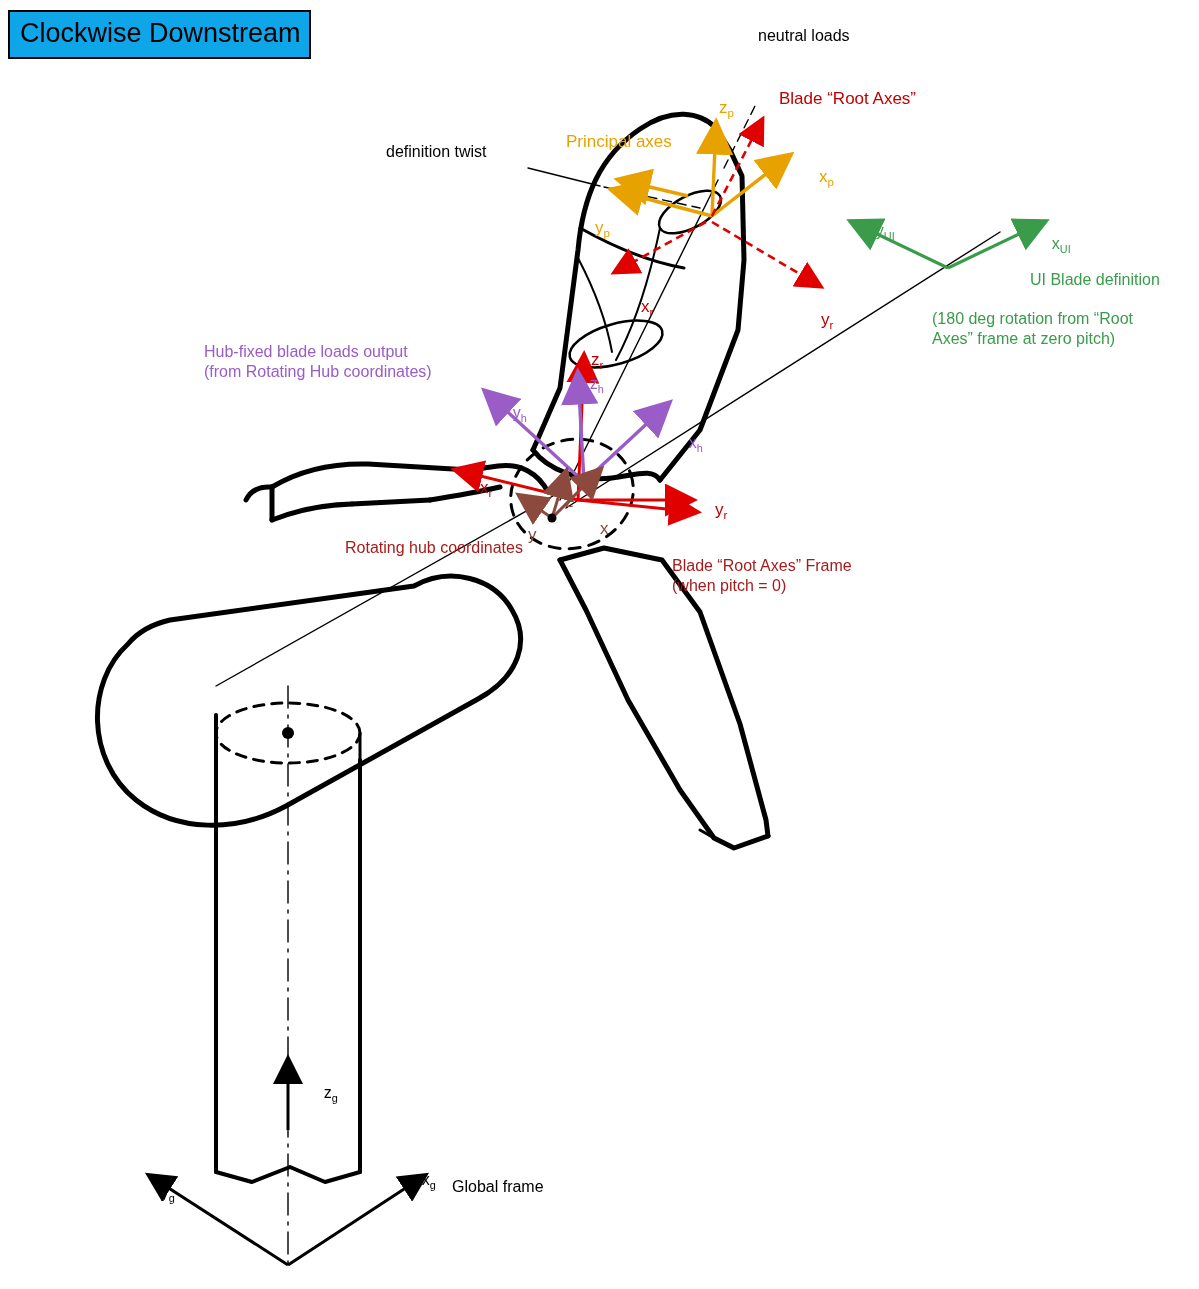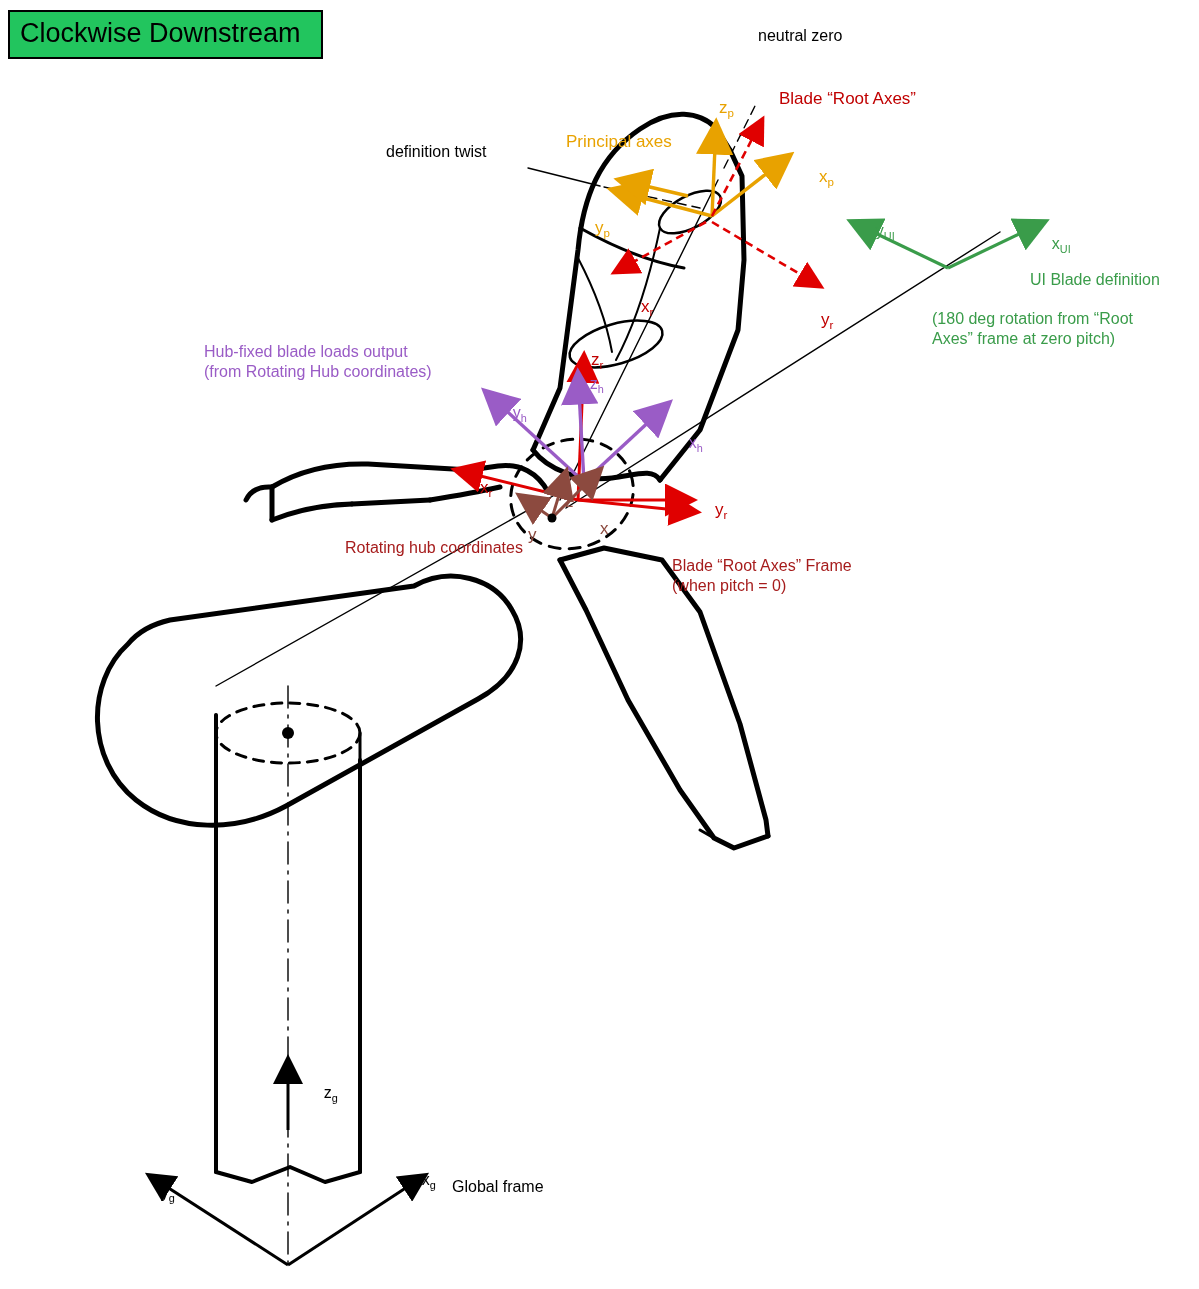--- a/index.html
+++ b/index.html
@@ -27,24 +27,24 @@
   .lbl {
     position: absolute;
     white-space: pre;
     line-height: 1.25;
   }
   .title-box {
     position: absolute;
     left: 8px;
     top: 10px;
     border: 2px solid #000;
-    padding: 6px 20px 8px 10px;
+    padding: 6px 8px 8px 10px;
     font-size: 27px;
     color: #000;
-    background: #22c55e;
+    background: #0ea5e9;
   }
   .black-txt { color: #000; font-size: 16px; }
   .red-txt { color: #c00000; font-size: 17px; }
   .dkred-txt { color: #a61c1c; font-size: 16px; }
   .gold-txt { color: #e8a200; font-size: 17px; }
   .purple-txt { color: #9a5cc6; font-size: 16px; }
   .green-txt { color: #3a9c4a; font-size: 16px; }
   .brown-txt { color: #8c4a3f; font-size: 17px; }
   .sub {
     font-size: 0.68em;
@@ -174,21 +174,21 @@
 
     <g stroke="#000000" stroke-width="3" fill="none">
       <line x1="288" y1="1130" x2="288" y2="1060" marker-end="url(#arrBlack)"></line>
       <line x1="288" y1="1265" x2="150" y2="1176" marker-end="url(#arrBlack)"></line>
       <line x1="288" y1="1265" x2="424" y2="1176" marker-end="url(#arrBlack)"></line>
     </g>
   </svg>
 
   <div class="title-box">Clockwise Downstream</div>
 
-  <div class="lbl black-txt" style="left:758px; top:26px;">neutral zero</div>
+  <div class="lbl black-txt" style="left:758px; top:26px;">neutral loads</div>
 
   <div class="lbl black-txt" style="left:386px; top:142px;">definition twist</div>
 
   <div class="lbl gold-txt" style="left:566px; top:131px;">Principal axes</div>
 
   <div class="lbl red-txt" style="left:779px; top:88px;">Blade “Root Axes”</div>
 
   <div class="lbl gold-txt" style="left:700px; top:76px;">
     <span>z</span><span class="sub">p</span>
   </div>

